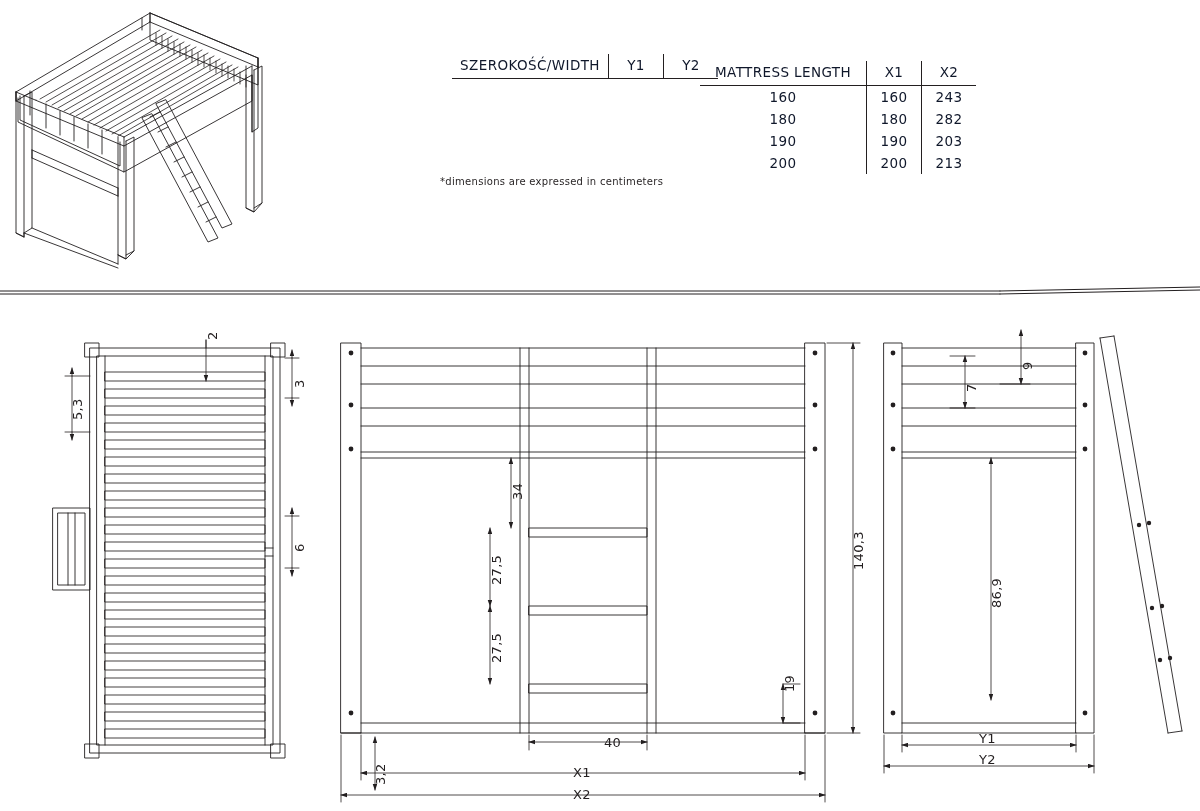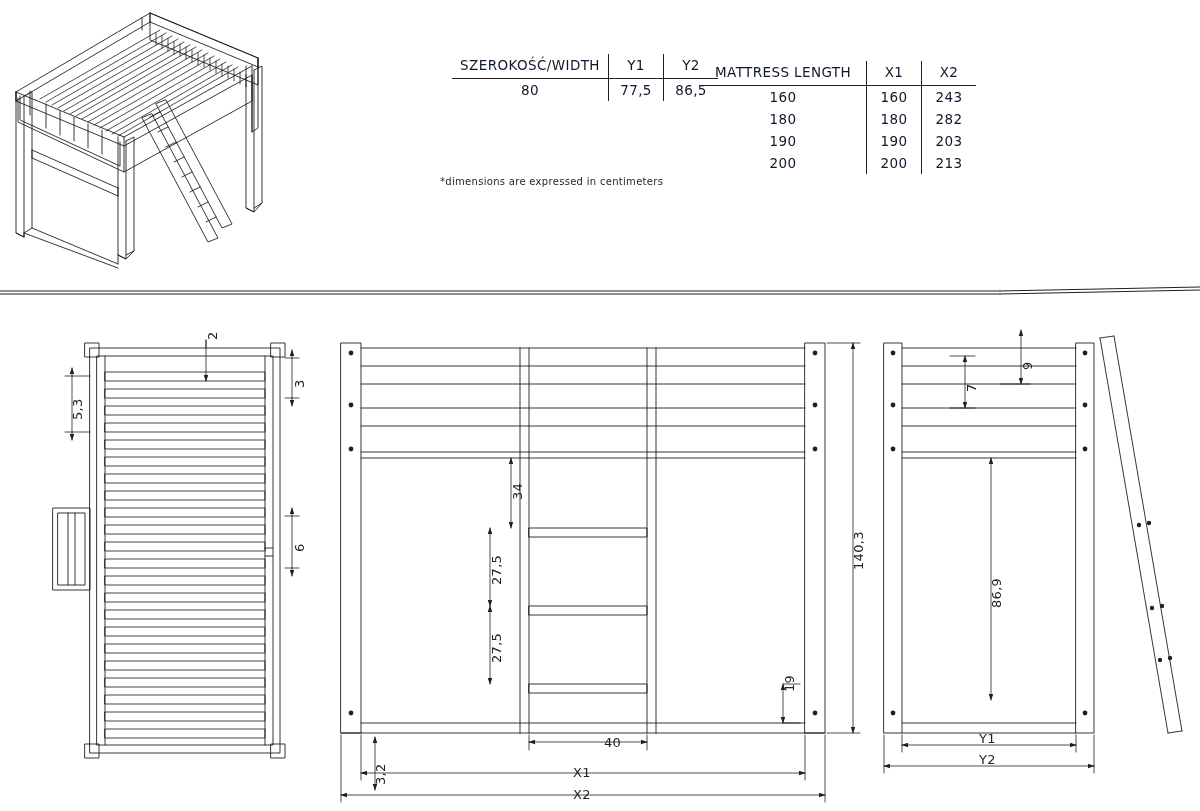--- a/index.html
+++ b/index.html
@@ -364,25 +364,20 @@
     </g>
   </svg>
 
   <table class="tbl" id="table-width">
     <tbody>
         <tr class="hdr">
       <td class="c0">SZEROKOŚĆ/WIDTH</td>
       <td class="c1 sep-l">Y1</td>
       <td class="c2 sep-l">Y2</td>
     </tr>
-    <tr>
-      <td class="c0">80</td>
-      <td class="c1 sep-l">77,5</td>
-      <td class="c2 sep-l">86,5</td>
-    </tr>
   </tbody>
     </table>
 
   <table class="tbl" id="table-length">
     <tbody>
         <tr class="hdr">
       <td class="c0">MATTRESS LENGTH</td>
       <td class="c1 sep-l">X1</td>
       <td class="c2 sep-l">X2</td>
     </tr>

